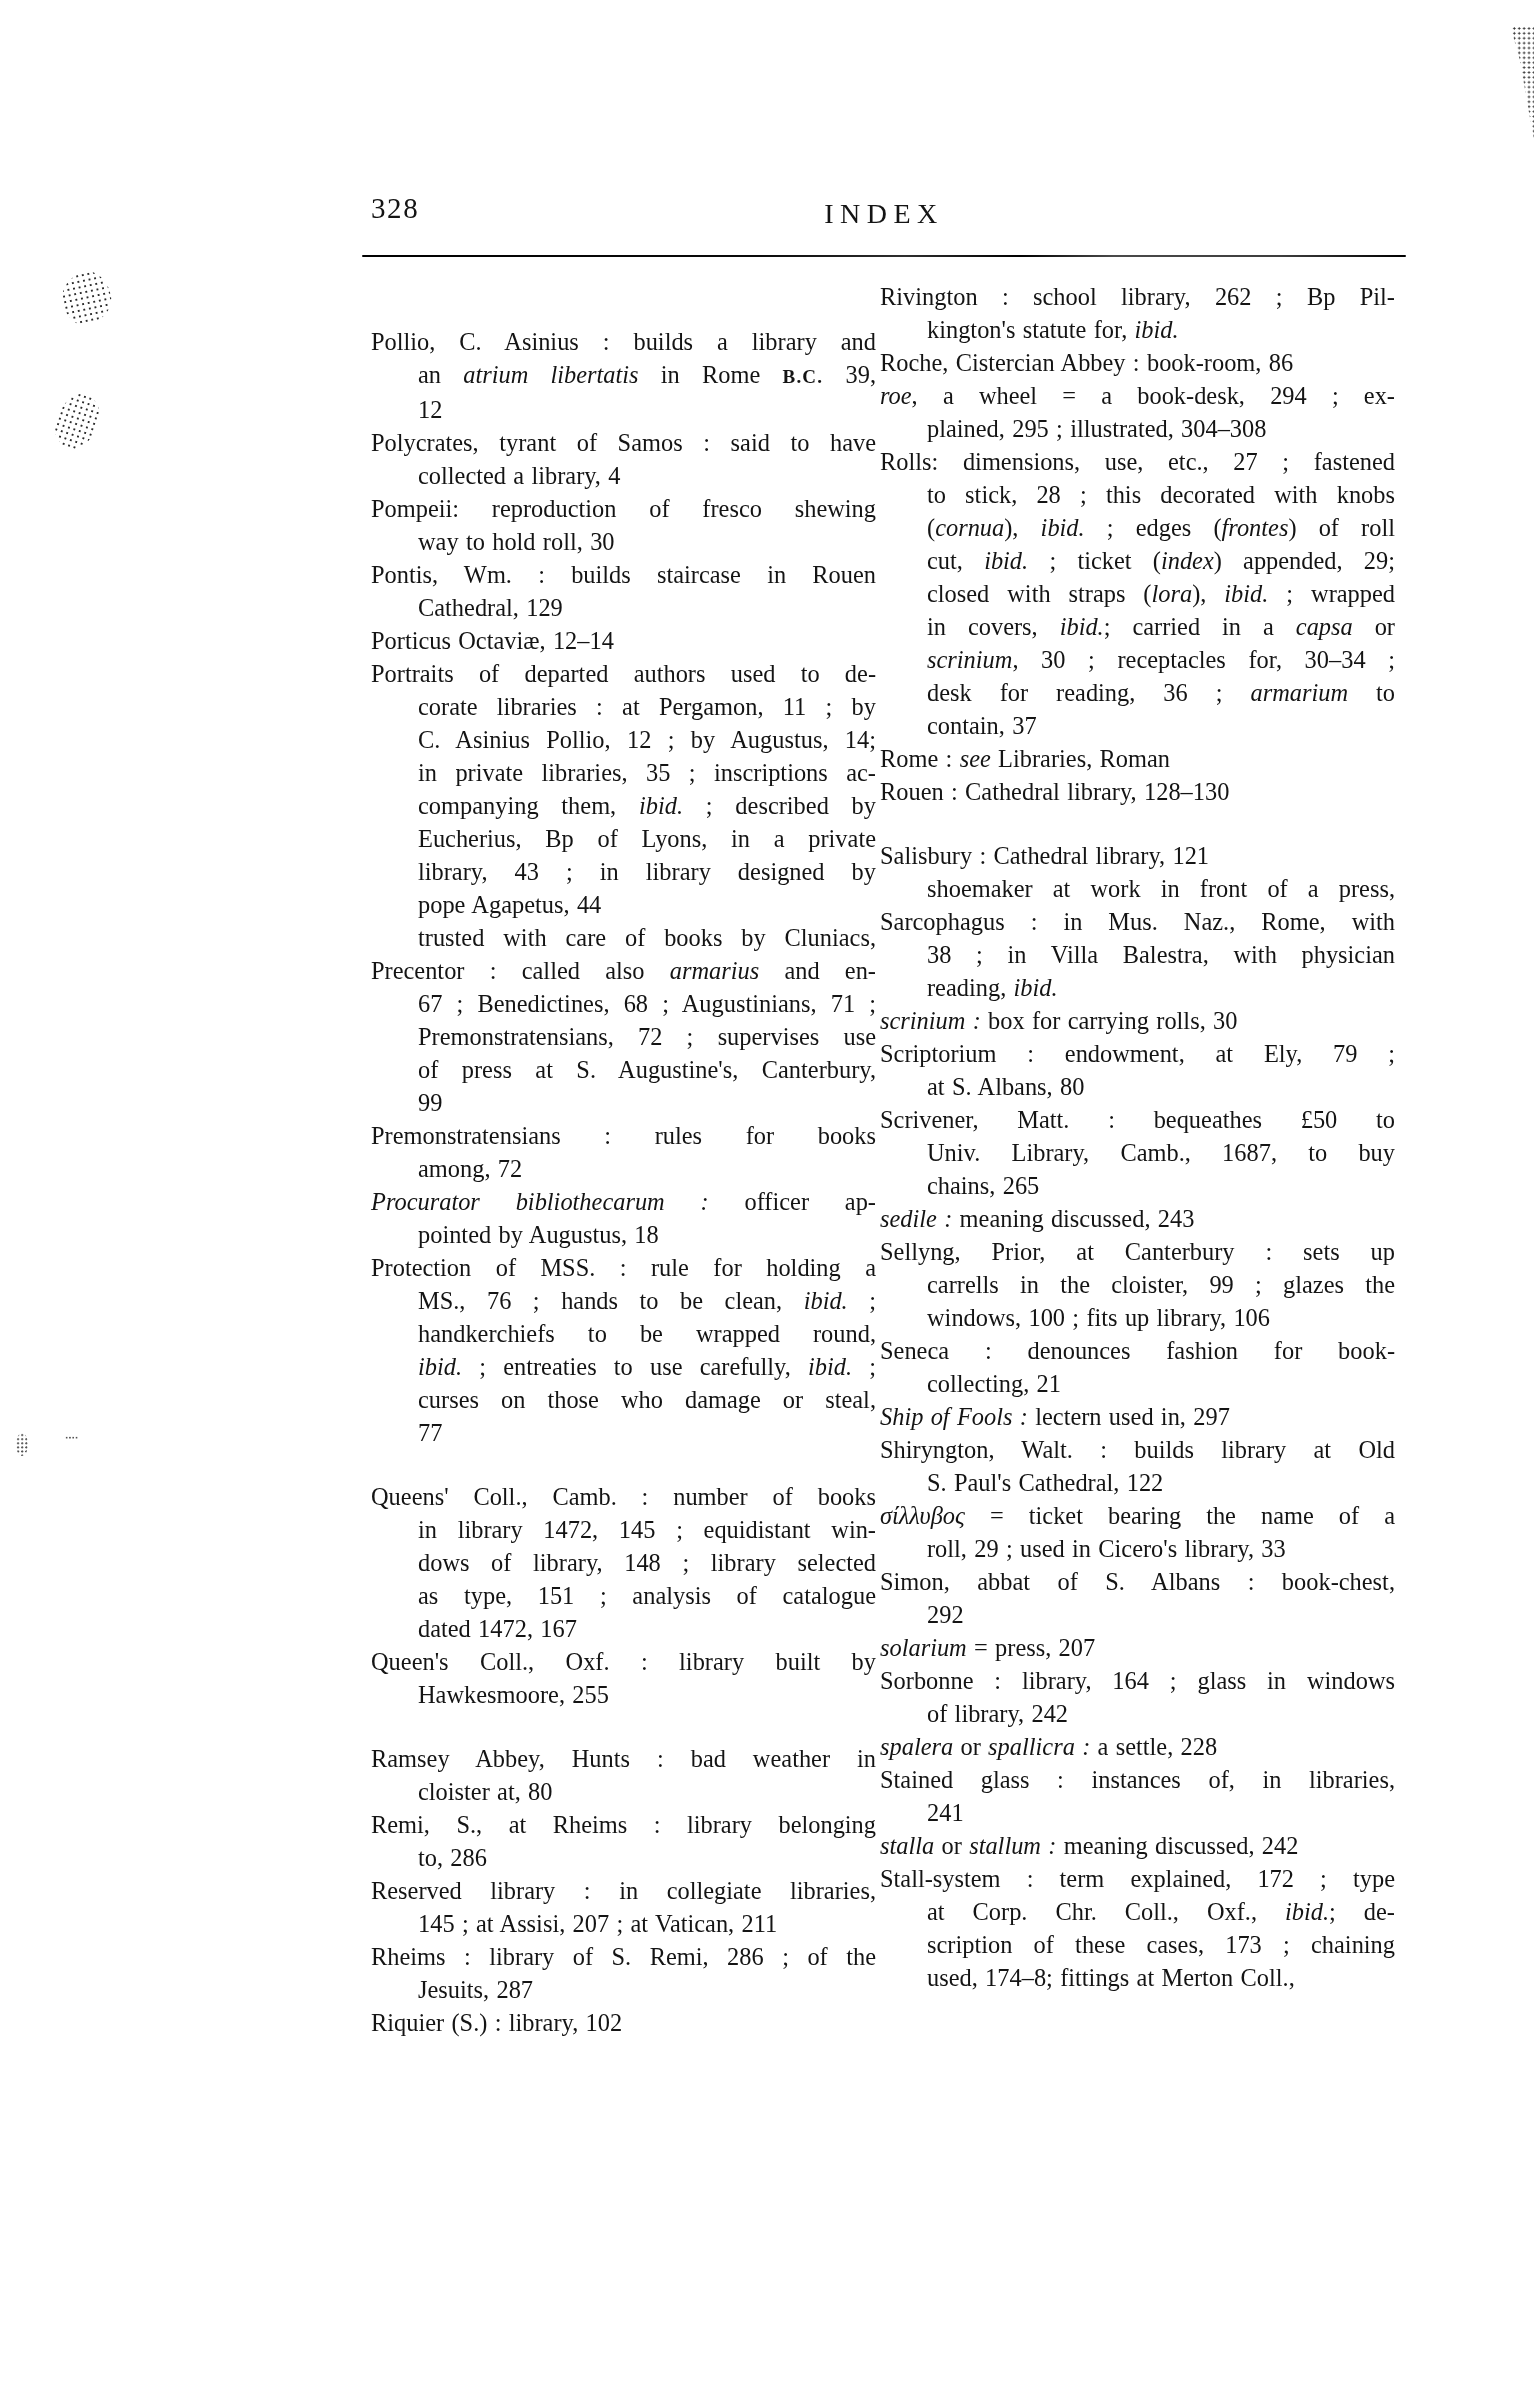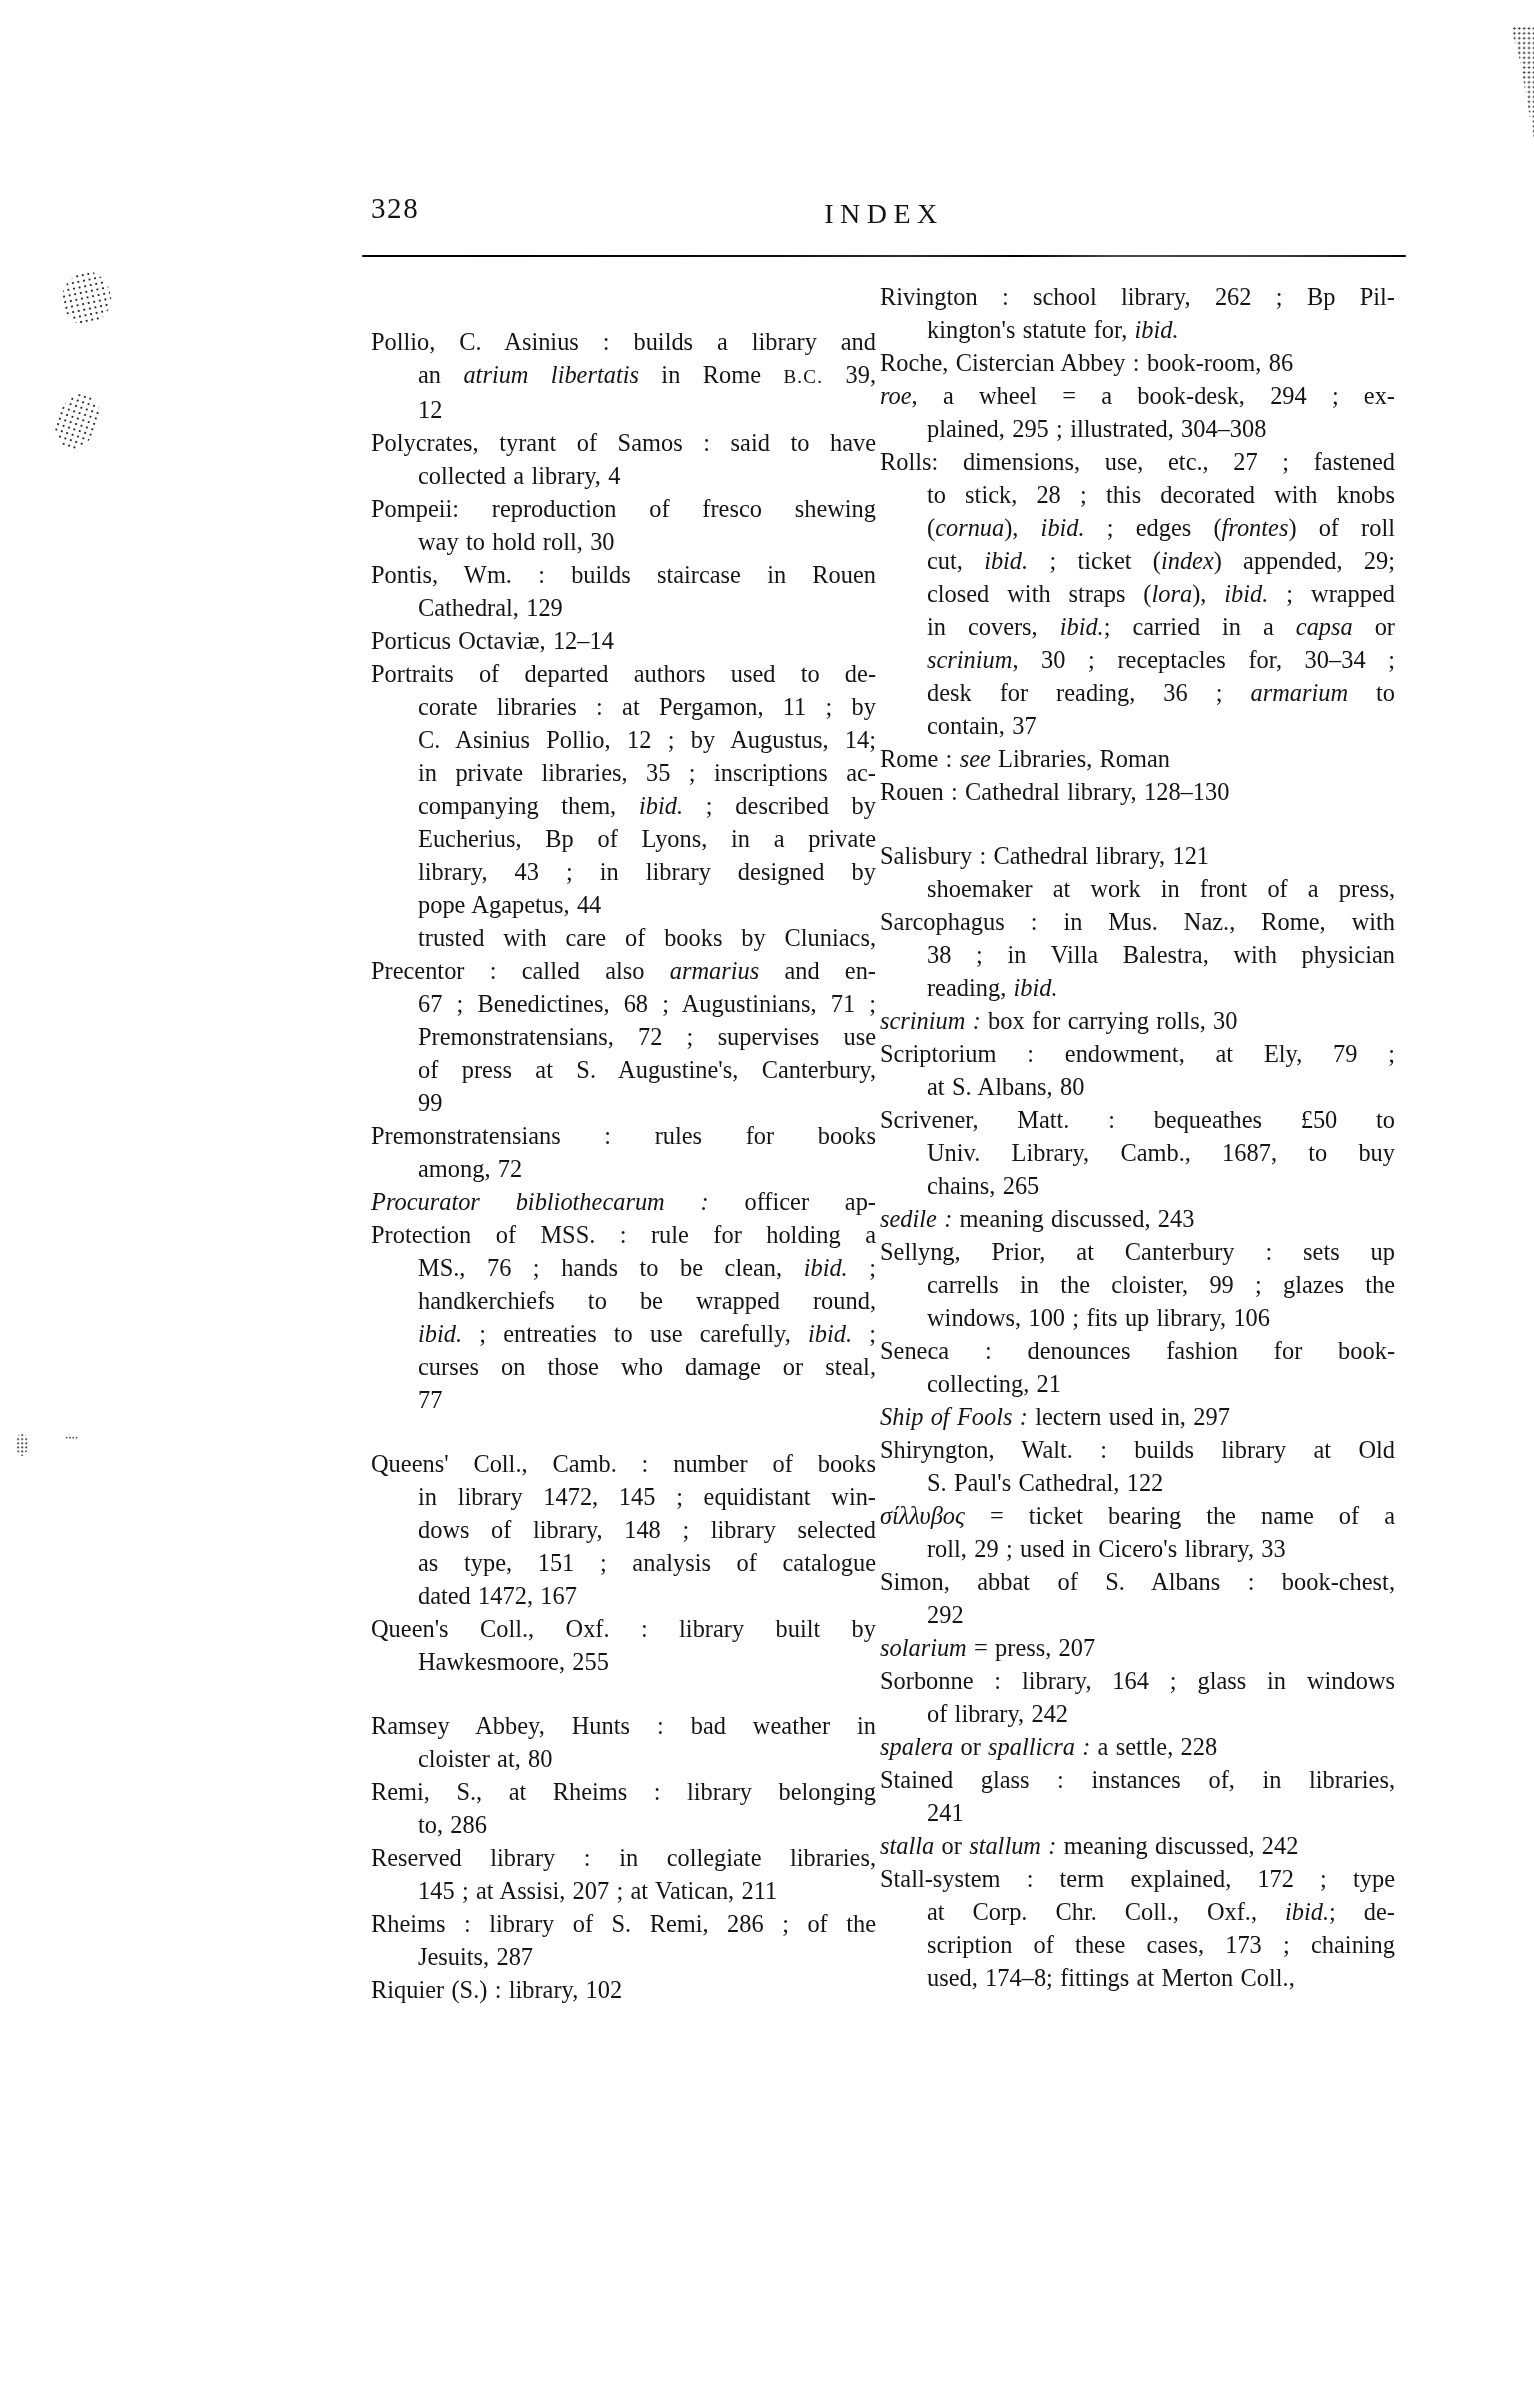--- a/index.html
+++ b/index.html
@@ -32,21 +32,21 @@
     word-spacing: 1.2px;
   }
   .col-left  { left: 371px;  width: 505px; margin-top: 45px; }
   .col-right { left: 880px; width: 515px; }
   .entry { margin: 0; }
   .entry.sect { margin-top: 31px; }
   .line { text-align: justify; text-align-last: justify; }
   .line.cont { padding-left: 47px; }
   .line.last { text-align-last: left; }
   em { font-style: italic; }
-  .sc { font-size: 0.78em; letter-spacing: 1.2px; }
+  .sc { font-size: 0.78em; letter-spacing: 1.2px; font-weight: bold; }
   
   .stipple {
     position: absolute;
     background-image: radial-gradient(circle, #2b2b2b 0.9px, transparent 1.2px);
     background-size: 5.7px 5.7px;
   }
   .smudge-1 { left: 62px; top: 272px; width: 49px; height: 52px;
     border-radius: 58% 42% 60% 40% / 50% 55% 45% 50%; transform: rotate(-12deg); }
   .smudge-2 { left: 57px; top: 393px; width: 41px; height: 57px;
     border-radius: 45% 55% 50% 50% / 60% 40% 60% 40%; transform: rotate(18deg); }
@@ -109,20 +109,21 @@
       <div class="line cont">Premonstratensians, 72 ; supervises use</div>
       <div class="line cont">of press at S. Augustine's, Canterbury,</div>
       <div class="line cont last">99</div>
     </div>
     <div class="entry">
       <div class="line">Premonstratensians : rules for books</div>
       <div class="line cont last">among, 72</div>
     </div>
     <div class="entry">
       <div class="line"><em>Procurator bibliothecarum :</em> officer ap-</div>
+      <div class="line cont last">pointed by Augustus, 18</div>
     </div>
     <div class="entry">
       <div class="line">Protection of MSS. : rule for holding a</div>
       <div class="line cont">MS., 76 ; hands to be clean, <em>ibid.</em> ;</div>
       <div class="line cont">handkerchiefs to be wrapped round,</div>
       <div class="line cont"><em>ibid.</em> ; entreaties to use carefully, <em>ibid.</em> ;</div>
       <div class="line cont">curses on those who damage or steal,</div>
       <div class="line cont last">77</div>
     </div>
     <div class="entry sect">

